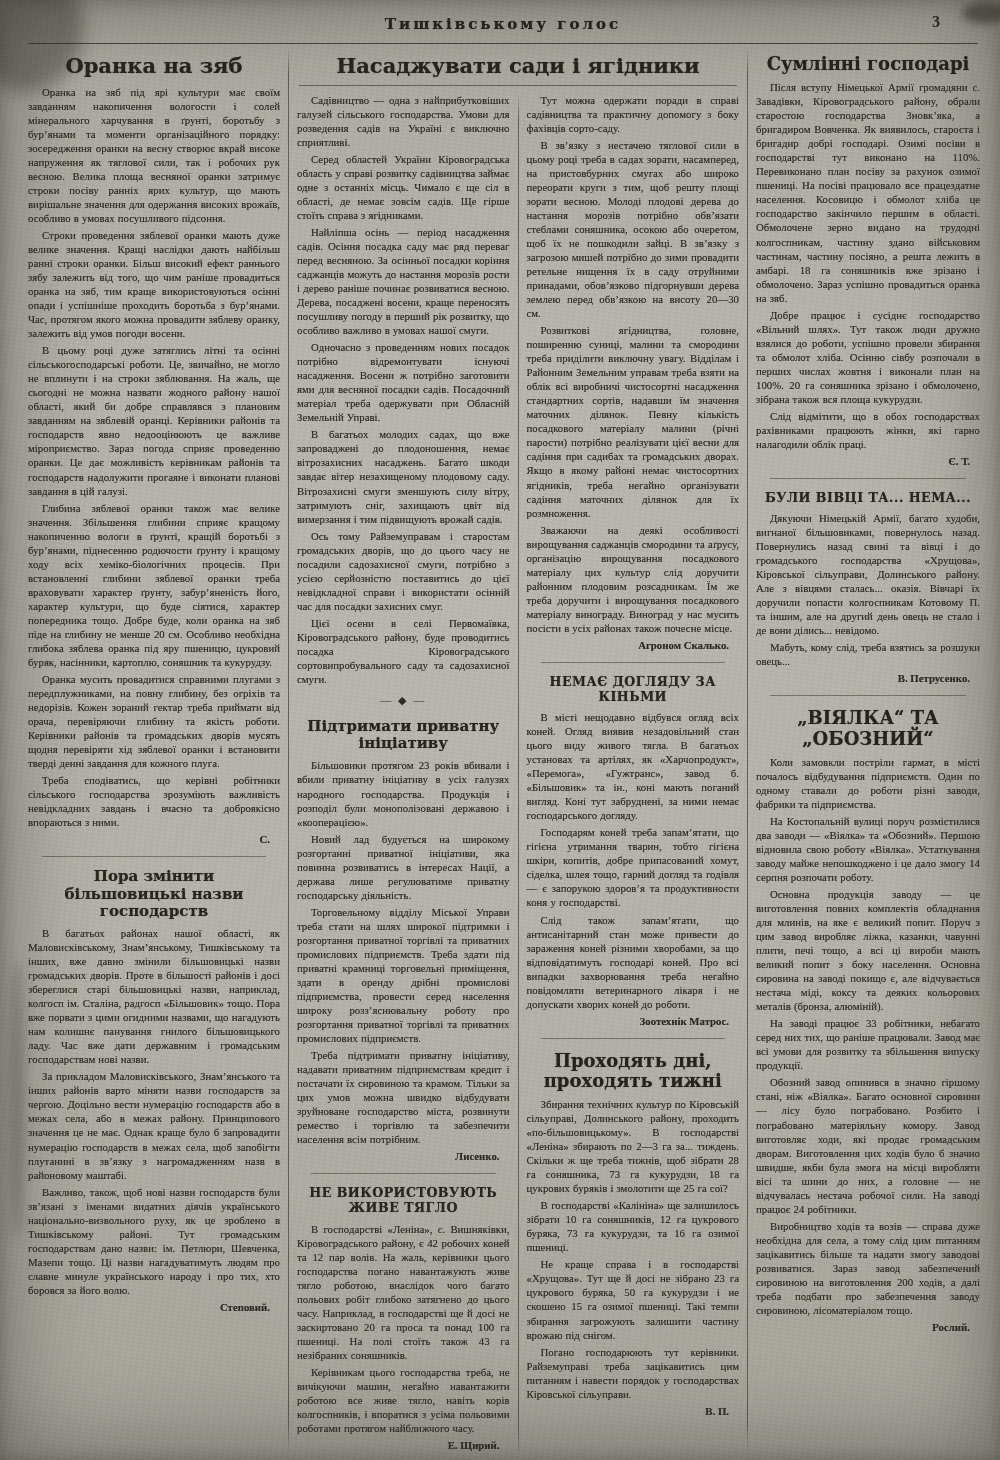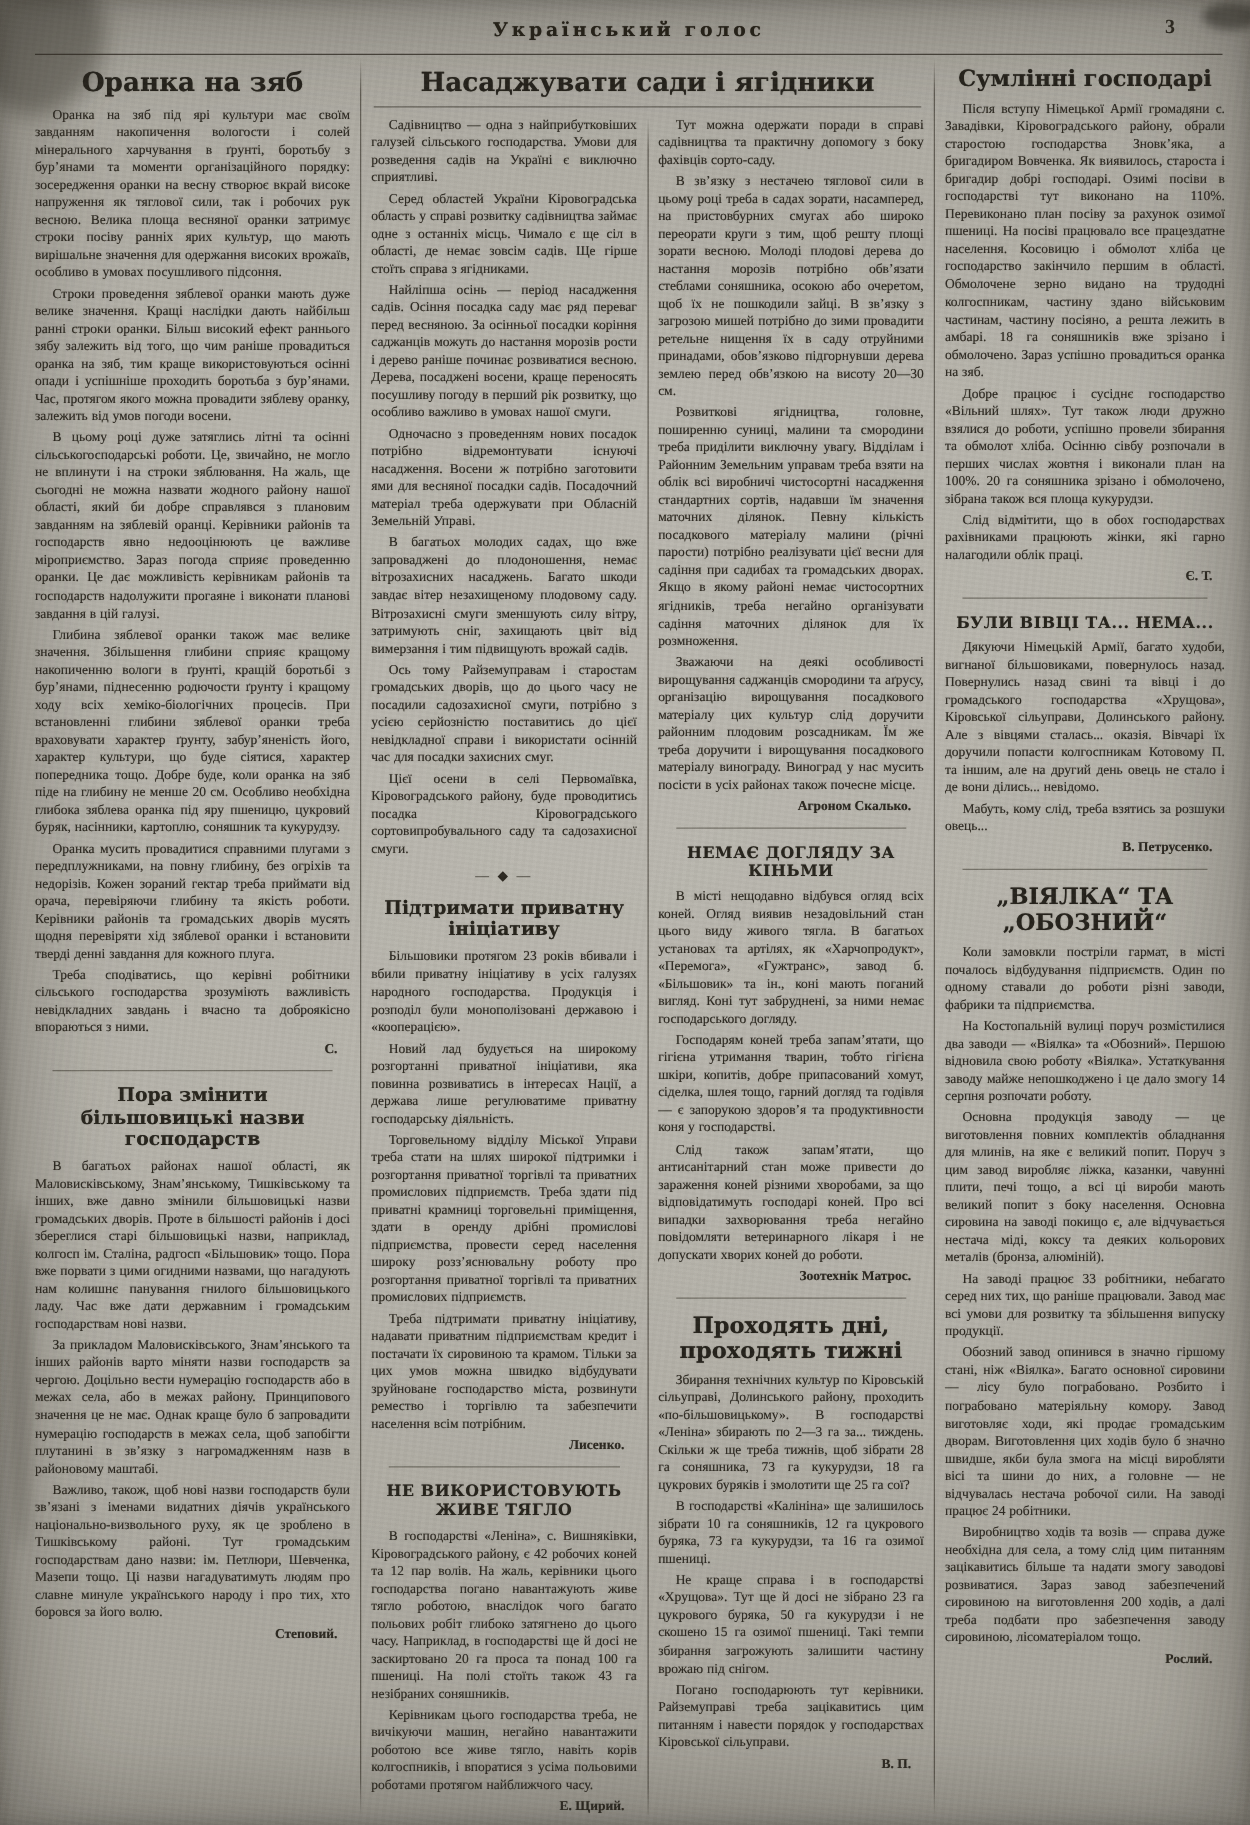--- a/index.html
+++ b/index.html
@@ -68,21 +68,21 @@
 </style>
 </head>
 <body>
 
 <div class="page">
   <div class="smudge s1"></div>
   <div class="smudge s2"></div>
   <div class="smudge s3"></div>
 
   <header class="masthead">
-    <div class="mast-title">Український голос</div>
+    <div class="mast-title">Тишківському голос</div>
     <div class="mast-page">3</div>
   </header>
 
   <div class="content">
 
     <section class="col-1">
       <article>
         <h1 class="headline-xl">Оранка на зяб</h1>
         <div class="body">
             <p class="para">Оранка на зяб під ярі культури має своїм завданням накопичення вологости і солей мінерального харчування в ґрунті, боротьбу з бур’янами та моменти організаційного порядку: зосередження оранки на весну створює вкрай високе напруження як тяглової сили, так і робочих рук весною. Велика площа весняної оранки затримує строки посіву ранніх ярих культур, що мають вирішальне значення для одержання високих врожаїв, особливо в умовах посушливого підсоння.</p>

